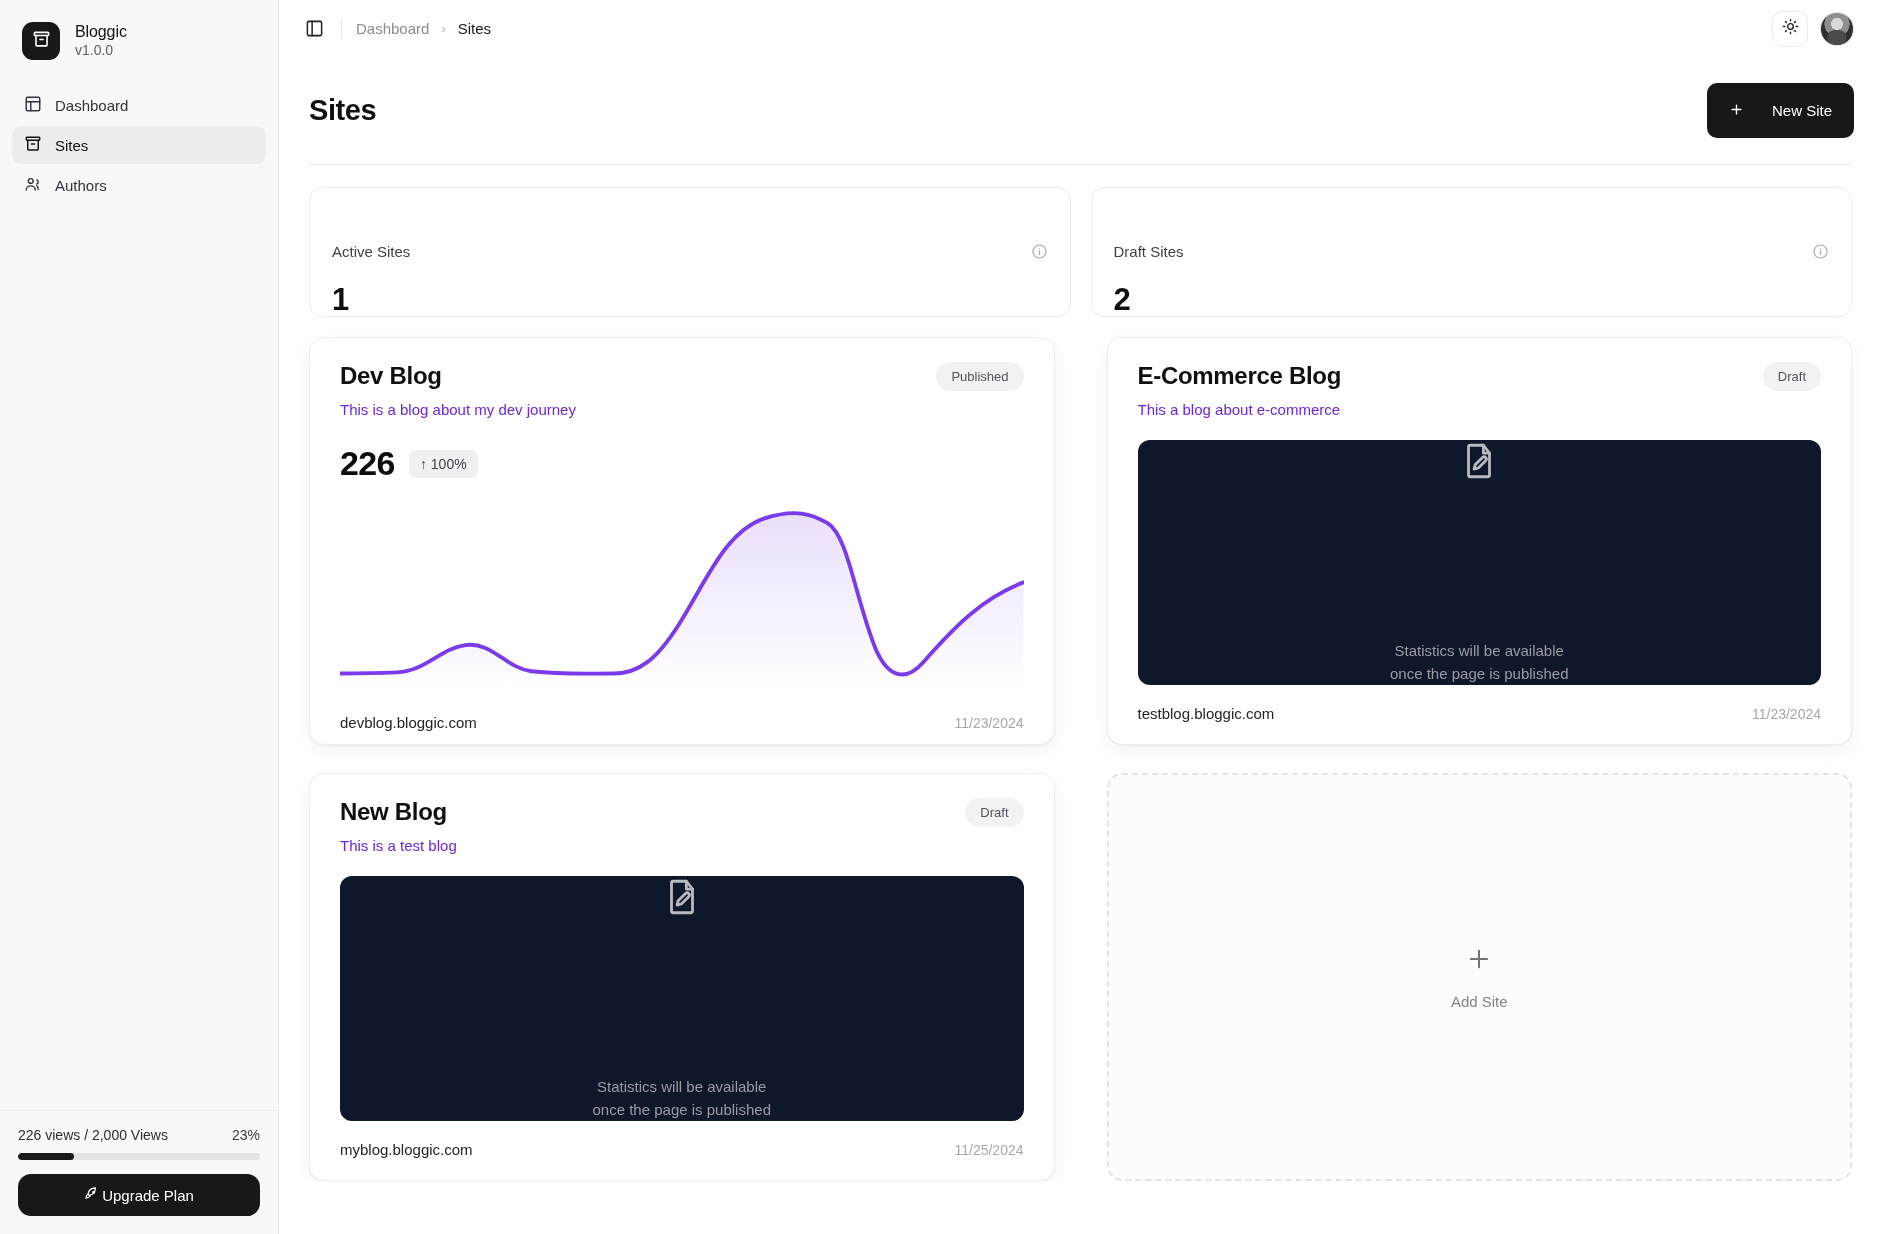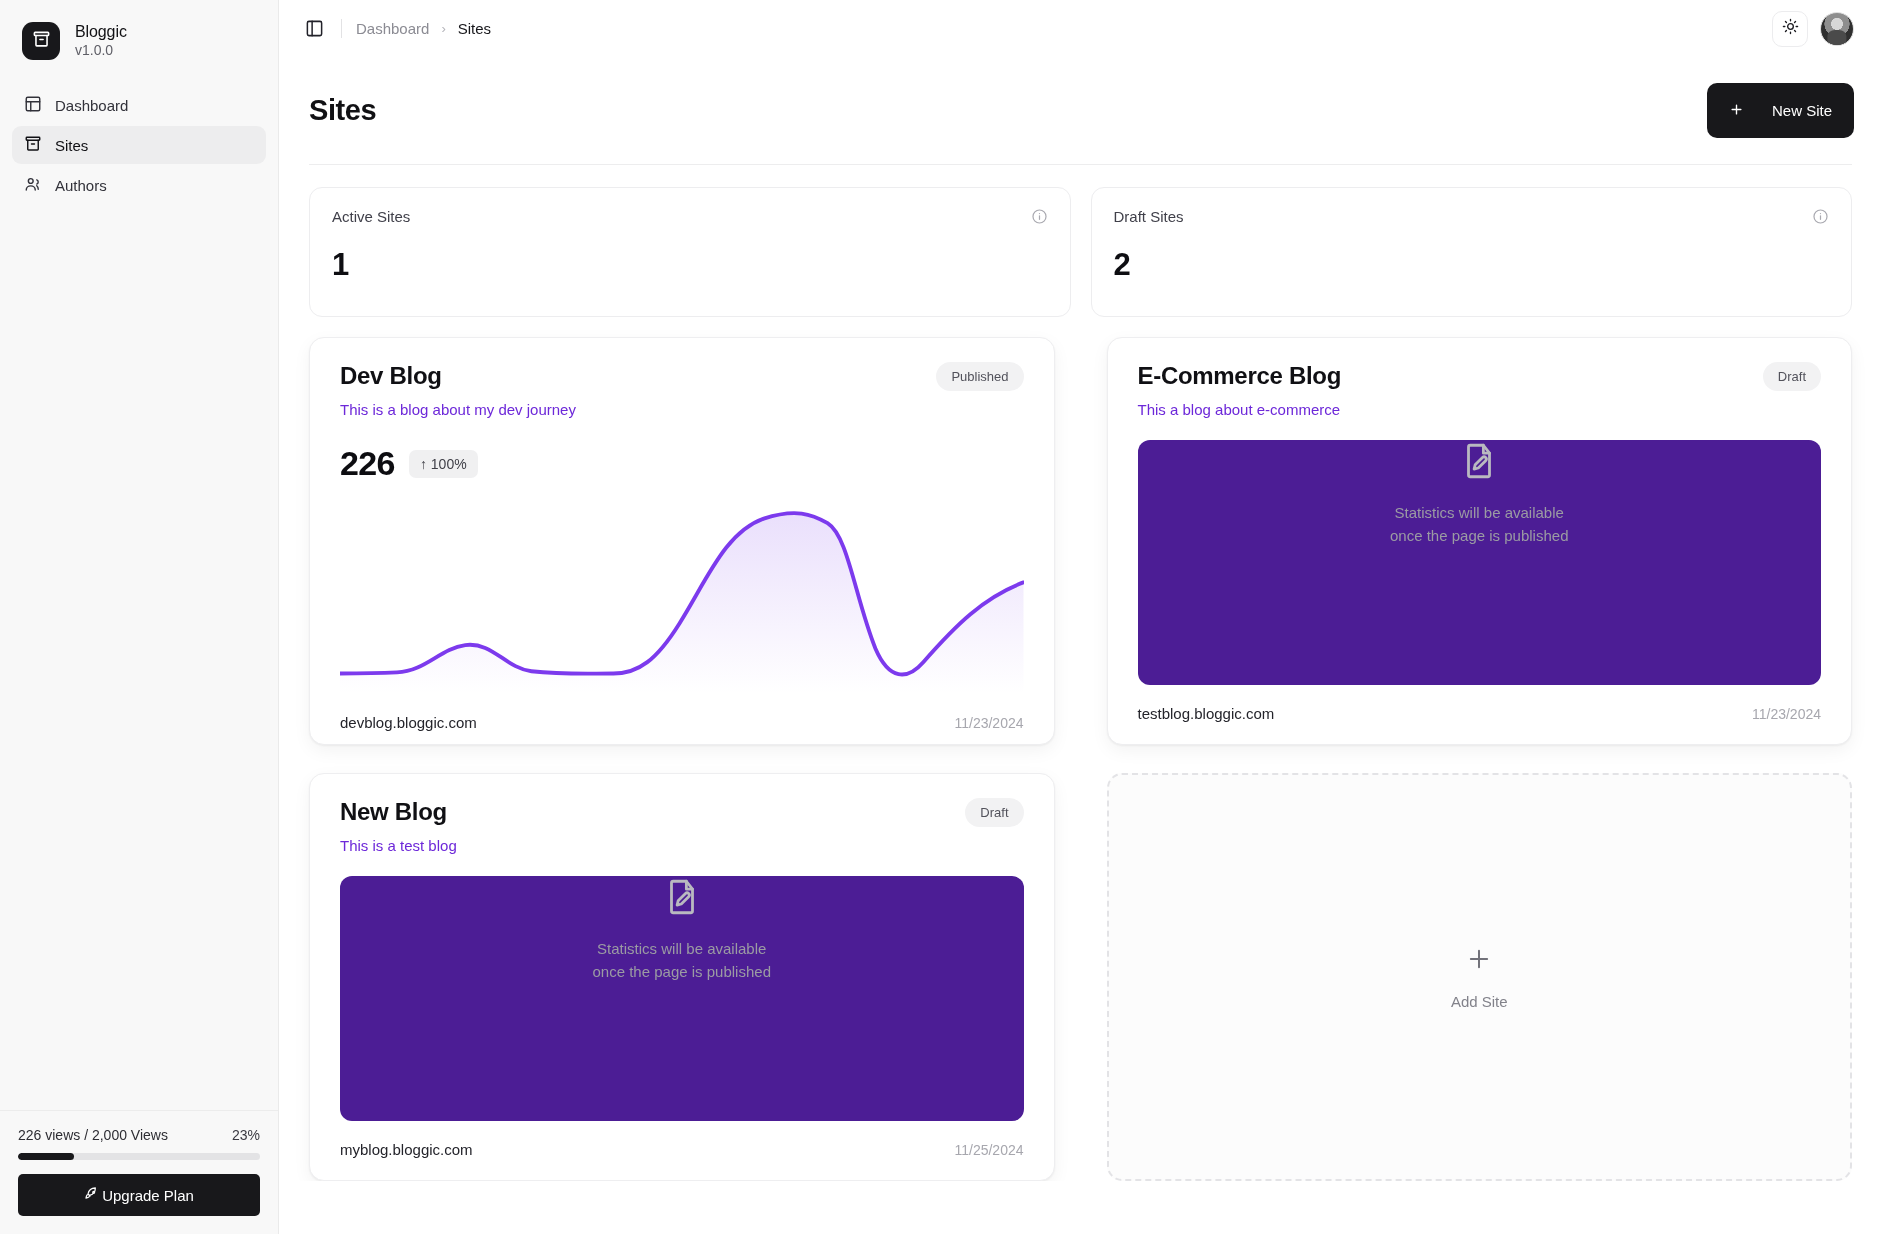--- a/index.html
+++ b/index.html
@@ -41,21 +41,21 @@
 
   .sidebar-footer {
     margin-top: auto; padding: 16px 18px 18px 18px;
     border-top: 1px solid #ececec; background: #f8f8f8;
   }
   .usage-row { display: flex; justify-content: space-between; align-items: baseline; font-size: 14px; color: #2d2d33; margin-bottom: 10px; }
   .usage-pct { color: #3a3a42; }
   .usage-bar { width: 100%; height: 7px; border-radius: 4px; background: #e3e3e5; overflow: hidden; margin-bottom: 14px; }
   .usage-fill { height: 100%; border-radius: 4px; background: #18181b; }
   .upgrade-btn {
-    width: 100%; height: 42px; border-radius: 5px; background: #18181b; color: #fff;
+    width: 100%; height: 42px; border-radius: 13px; background: #18181b; color: #fff;
     display: flex; align-items: center; justify-content: center; gap: 2px;
     font-size: 15px; font-weight: 500; border: none; cursor: pointer;
     font-family: "Liberation Sans", sans-serif;
   }
 
   
   .main { flex: 1 1 auto; height: 1234px; display: flex; flex-direction: column; background: #fff; position: relative; }
 
   .topbar {
     height: 57px; display: flex; align-items: center; padding: 0 28px 0 22px; gap: 14px;
@@ -93,21 +93,21 @@
 
   .divider { height: 1px; background: #ededee; margin: 0 30px; }
 
   .content { padding: 22px 30px 0 30px; overflow: hidden; }
 
   .stats-row { display: grid; grid-template-columns: 1fr 1fr; gap: 20px; margin-bottom: 20px; }
   .stat-card {
     border: 1px solid #ededef; border-radius: 13px; background: #fff;
     padding: 20px 22px 24px 22px; height: 130px;
   }
-  .stat-head { display: flex; align-items: center; }
+  .stat-head { display: flex; align-items: center; margin-top: 35px; }
   .stat-label { font-size: 15px; color: #40404a; }
   .info-icon { margin-left: auto; color: #a9a9b0; display: flex; cursor: pointer; }
   .stat-value { font-size: 31px; font-weight: 700; color: #0e0e12; margin-top: 22px; letter-spacing: -0.5px; }
 
   .sites-grid { display: grid; grid-template-columns: 1fr 1fr; gap: 28px 52px; }
 
   .site-card {
     border: 1px solid #eeeef0; border-radius: 15px; background: #fff;
     box-shadow: 0 1px 2px rgba(17,17,20,.05), 0 6px 18px rgba(17,17,20,.05);
     padding: 24px 30px 22px 30px;
@@ -122,22 +122,22 @@
   }
 
   .metric-row { display: flex; align-items: center; gap: 14px; margin-top: 26px; }
   .metric-value { font-size: 34px; font-weight: 700; color: #0d0d11; letter-spacing: -0.6px; }
   .metric-delta { background: #f0f0f1; color: #3f3f47; font-size: 14px; padding: 6px 11px; border-radius: 7px; }
 
   .spark-wrap { flex: 1 1 auto; margin-top: 6px; position: relative; }
   .spark-wrap svg { width: 100%; height: 100%; display: block; }
 
   .placeholder {
-    flex: 1 1 auto; margin-top: 22px; border-radius: 12px; background: #4c1d95;
-    display: flex; flex-direction: column; align-items: center; justify-content: flex-start; gap: 16px;
+    flex: 1 1 auto; margin-top: 22px; border-radius: 12px; background: #0f172a;
+    display: flex; flex-direction: column; align-items: center; justify-content: space-between; gap: 16px;
   }
   .placeholder-text { font-size: 15px; color: #9b9ba3; text-align: center; line-height: 1.5; }
 
   .site-foot { display: flex; align-items: center; margin-top: 20px; }
   .site-domain { font-size: 15px; color: #24242b; }
   .site-date { margin-left: auto; font-size: 14px; color: #a7a7ae; }
 
   .add-card {
     border: 2px dashed #e3e3e6; border-radius: 15px; background: #fcfcfc;
     display: flex; flex-direction: column; align-items: center; justify-content: center; gap: 16px;

